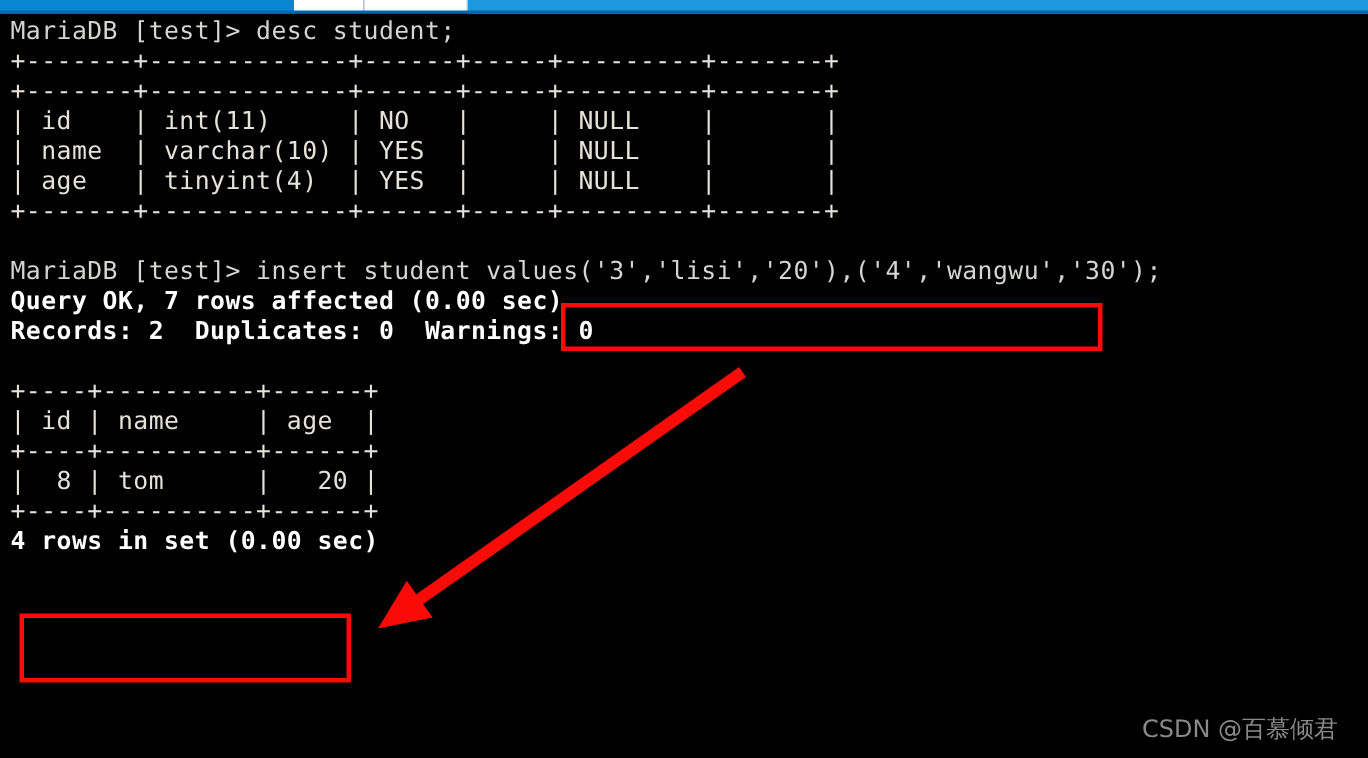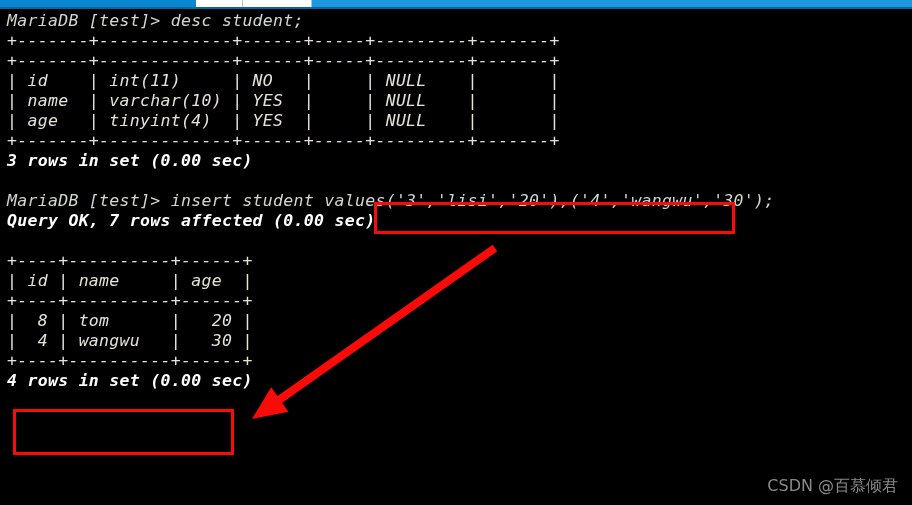--- a/index.html
+++ b/index.html
@@ -51,21 +51,20 @@
   }
 
   
   #terminal {
     position: absolute;
     left: 0; top: 9px;
     width: 912px;
     height: 496px;
     padding: 2px 0 0 7px;
     box-sizing: border-box;
-    font-style: italic;
   }
   .line {
     font-size: 16.5px;
     line-height: 20px;
     height: 20px;
     white-space: pre;
     letter-spacing: 0.30px;
     color: #d8d8d8;
   }
   .line.prompt   { color: #d3d7cf; font-weight: normal; }
@@ -91,21 +90,21 @@
   #arrow-svg {
     position: absolute;
     left: 0; top: 0;
     width: 912px; height: 505px;
     pointer-events: none;
   }
 
   
   #watermark {
     position: absolute;
-    right: 14px;
+    right: 20px;
     bottom: 8px;
     font-family: "DejaVu Sans", "Liberation Sans", sans-serif;
     font-size: 16px;
     color: #8a8a8a;
     white-space: pre;
   }
 </style>
 </head>
 <body>
 
@@ -120,30 +119,29 @@
   </div>
 
   <div id="terminal">
       <div class="line prompt">MariaDB [test]&gt; desc student;</div>
       <div class="line tbl">+-------+-------------+------+-----+---------+-------+</div>
       <div class="line tbl">+-------+-------------+------+-----+---------+-------+</div>
       <div class="line tbl">| id    | int(11)     | NO   |     | NULL    |       |</div>
       <div class="line tbl">| name  | varchar(10) | YES  |     | NULL    |       |</div>
       <div class="line tbl">| age   | tinyint(4)  | YES  |     | NULL    |       |</div>
       <div class="line tbl">+-------+-------------+------+-----+---------+-------+</div>
-      <div class="line result">3 rows in set (0.00 sec)</div>
       <div class="line blank"> </div>
       <div class="line prompt">MariaDB [test]&gt; insert student values('3','lisi','20'),('4','wangwu','30');</div>
       <div class="line result">Query OK, 7 rows affected (0.00 sec)</div>
+      <div class="line result">Records: 2  Duplicates: 0  Warnings: 0</div>
       <div class="line blank"> </div>
       <div class="line tbl">+----+----------+------+</div>
       <div class="line tbl">| id | name     | age  |</div>
       <div class="line tbl">+----+----------+------+</div>
       <div class="line tbl">|  8 | tom      |   20 |</div>
-      <div class="line tbl">|  4 | wangwu   |   30 |</div>
       <div class="line tbl">+----+----------+------+</div>
       <div class="line result">4 rows in set (0.00 sec)</div>
     </div>
 
   <div class="redbox" id="redbox-insert"></div>
   <div class="redbox" id="redbox-rows"></div>
 
   <svg id="arrow-svg" viewBox="0 0 912 505">
     <g id="arrow-group">
       <line id="arrow-line" stroke="#fb0b08" stroke-width="8" stroke-linecap="butt" x1="495" y1="248" x2="274.89857974042144" y2="402.8861846271108"></line>

